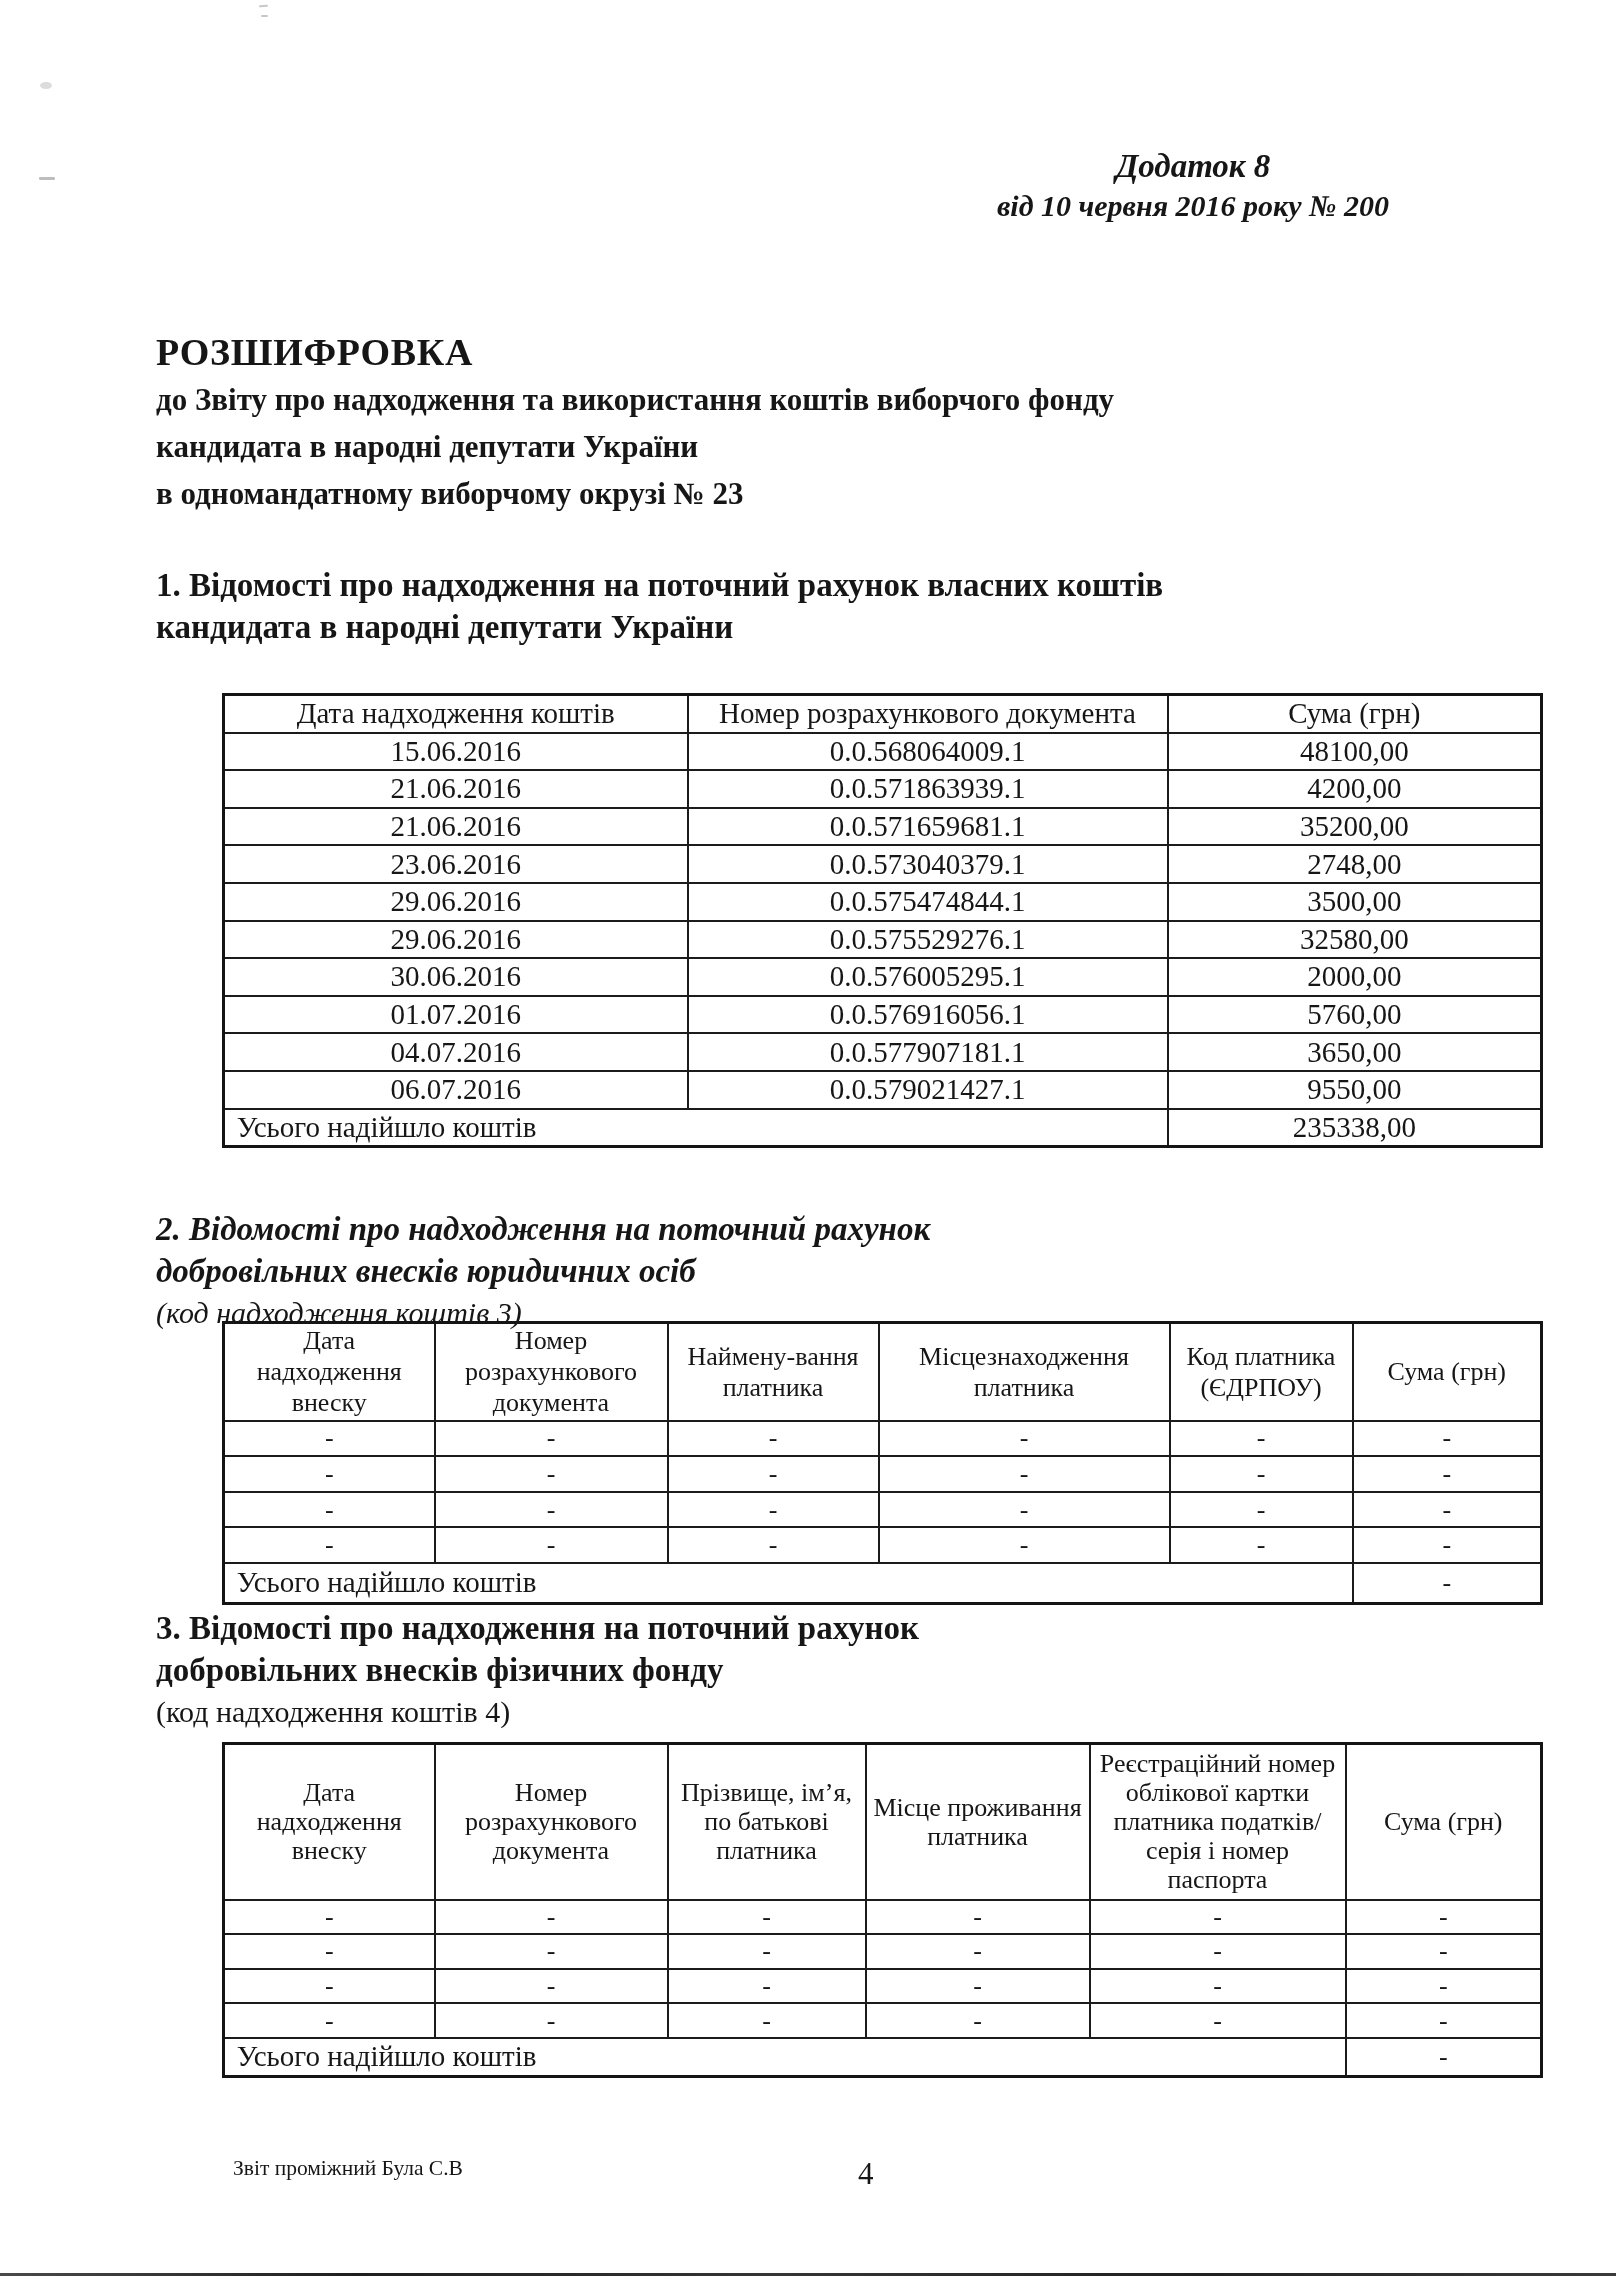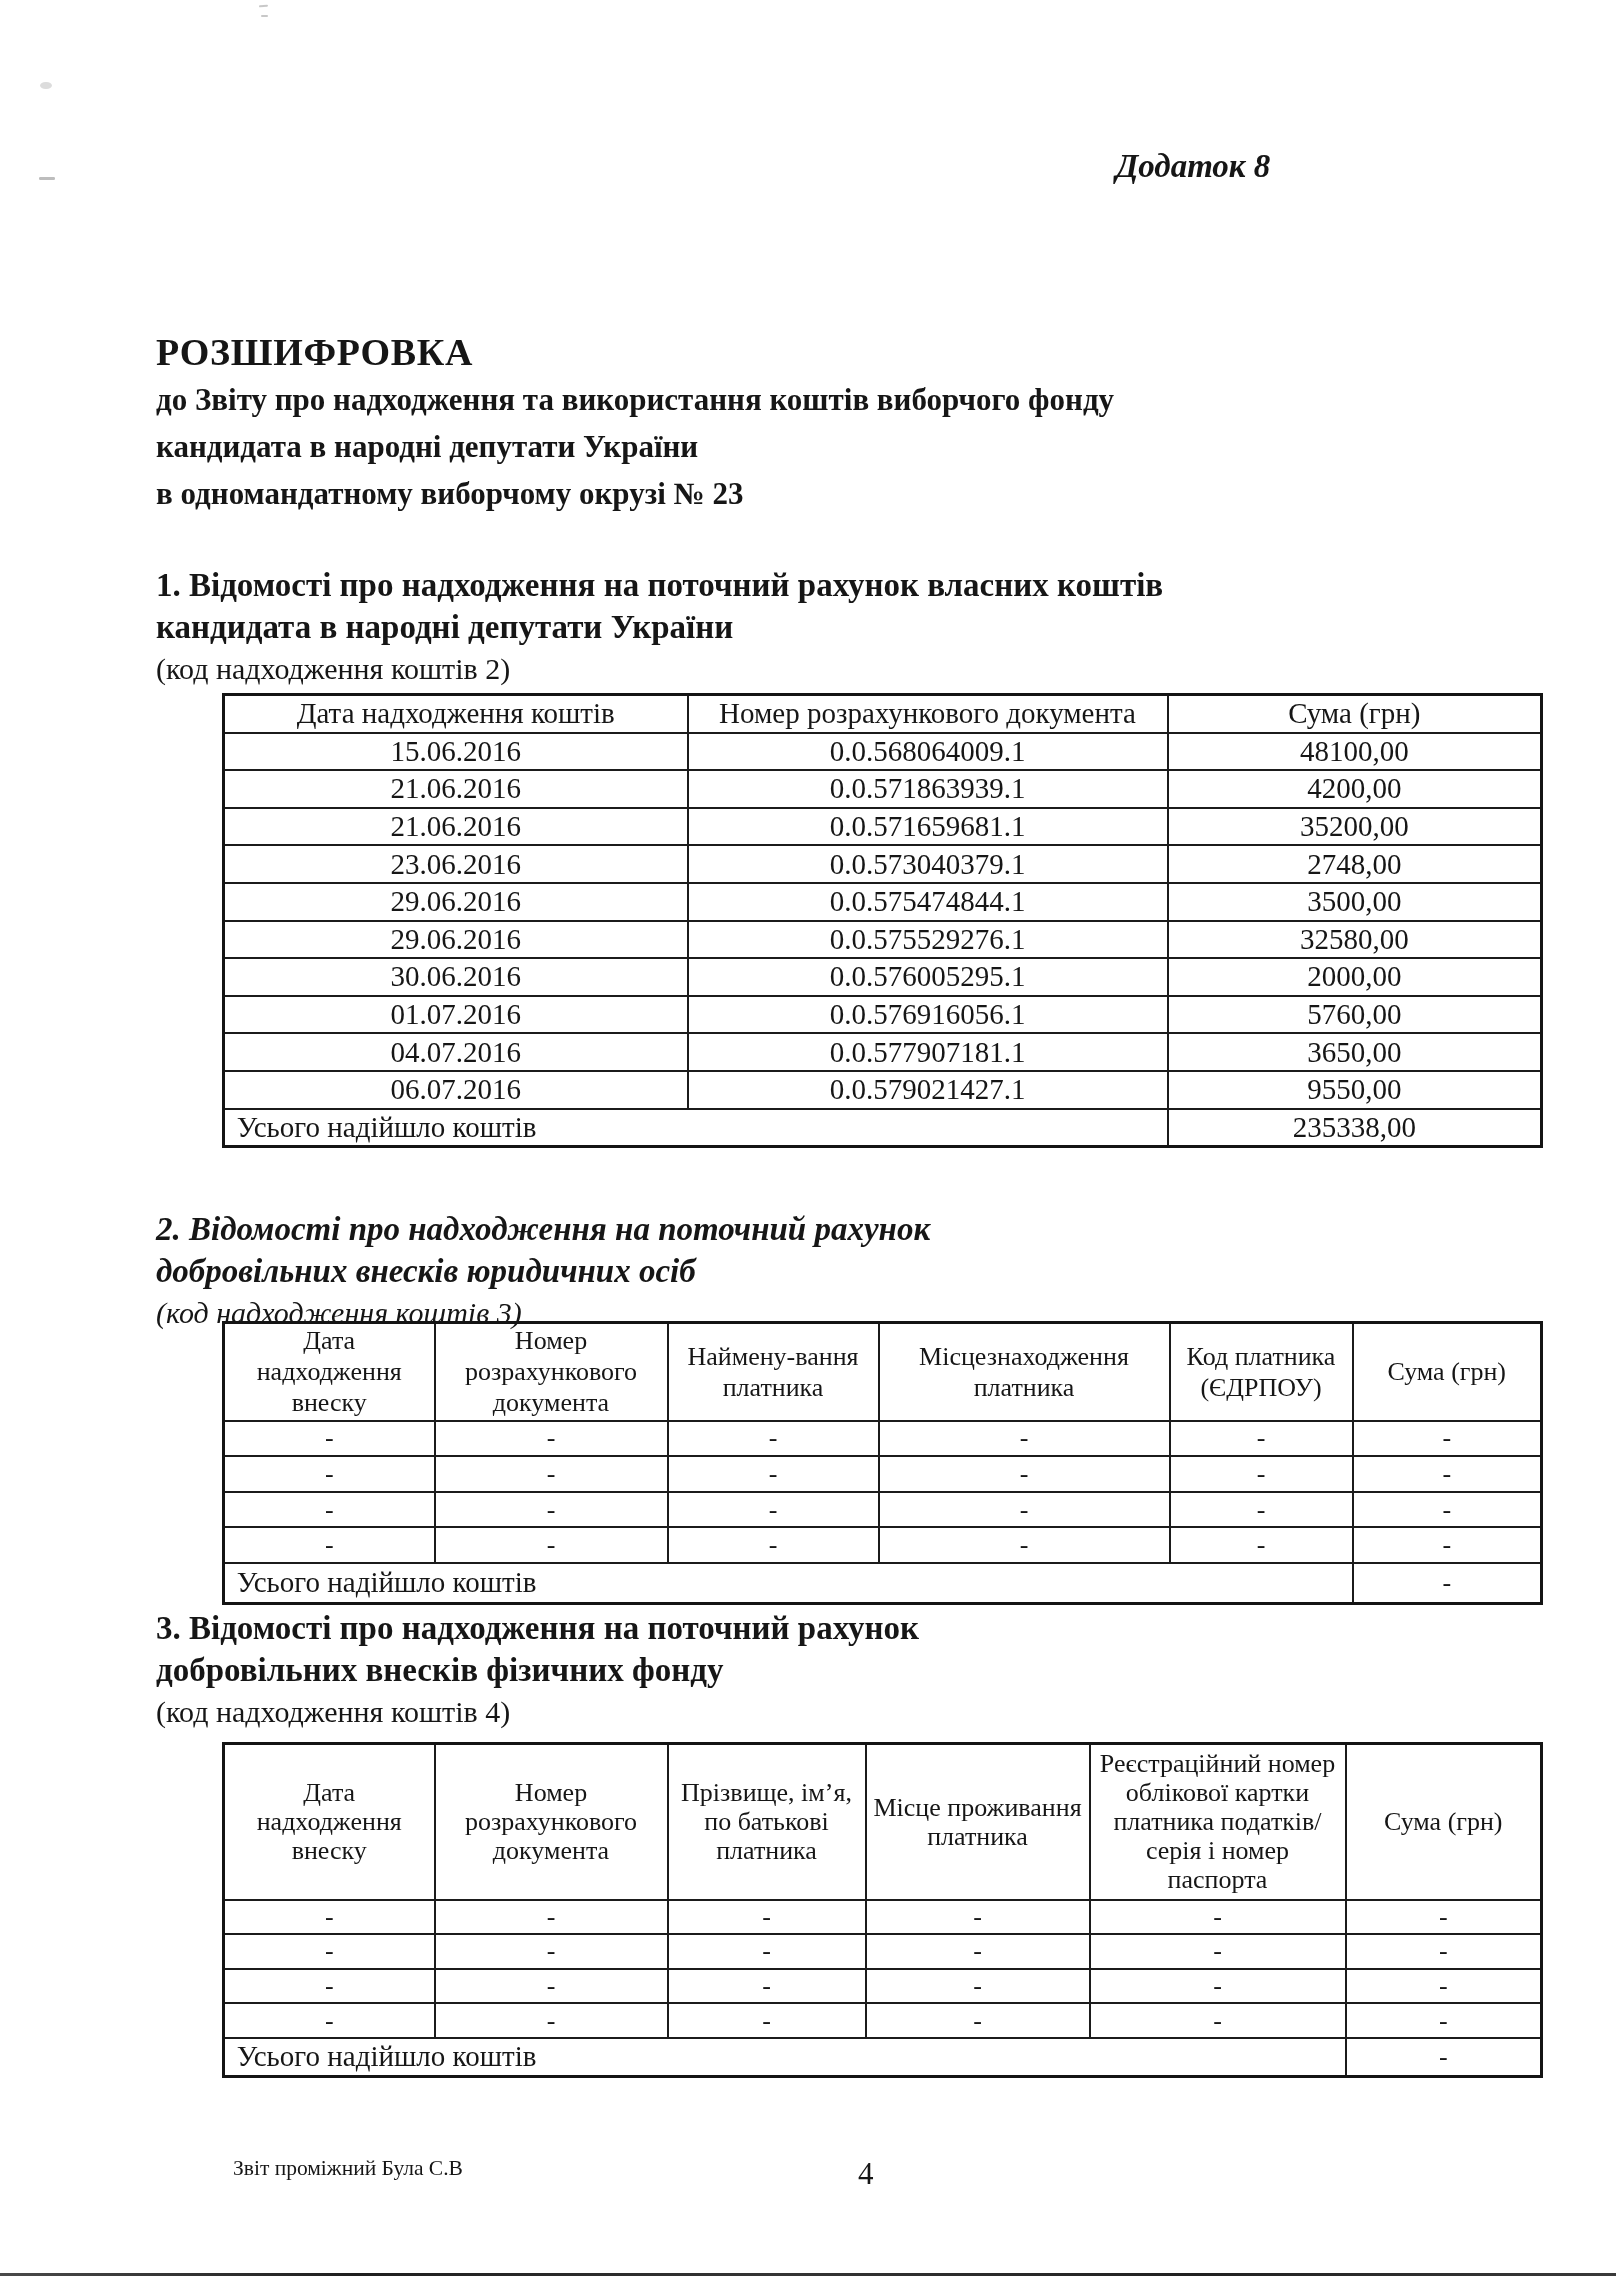--- a/index.html
+++ b/index.html
@@ -83,33 +83,33 @@
 </head>
 <body>
 
 <div class="artifact" style="left:259px;top:5.2px;width:9px;height:2px;transform:rotate(-6deg);"></div>
 <div class="artifact" style="left:261px;top:15px;width:7.2px;height:2px;"></div>
 <div class="artifact" style="left:40px;top:82px;width:11.7px;height:7.2px;opacity:.35;border-radius:50%;"></div>
 <div class="artifact" style="left:39px;top:177px;width:15.6px;height:2.6px;opacity:.65;"></div>
 
 <div class="abs appendix">
   <div class="l1">Додаток  8</div>
+  <div>від 10 червня 2016 року № 200</div>
 </div>
 
 <div class="abs doc-title">
   <div class="t1">РОЗШИФРОВКА</div>
   <div class="t2">до Звіту про надходження та використання коштів виборчого фонду</div>
   <div class="t2">кандидата в народні депутати України</div>
   <div class="t2">в одномандатному виборчому окрузі № 23</div>
 </div>
 
 <div class="abs section-heading" style="top:564px;">
   <div class="h-bold">1. Відомості про надходження на поточний рахунок власних коштів</div>
   <div class="h-bold">кандидата в народні депутати України</div>
-  <div class="h-code">(код надходження коштів 2)</div>
 </div>
 
 <table id="table1">
   <colgroup>
       <col style="width:464px">
       <col style="width:480px">
       <col style="width:374px">
     </colgroup>
   <tbody>
       <tr>

